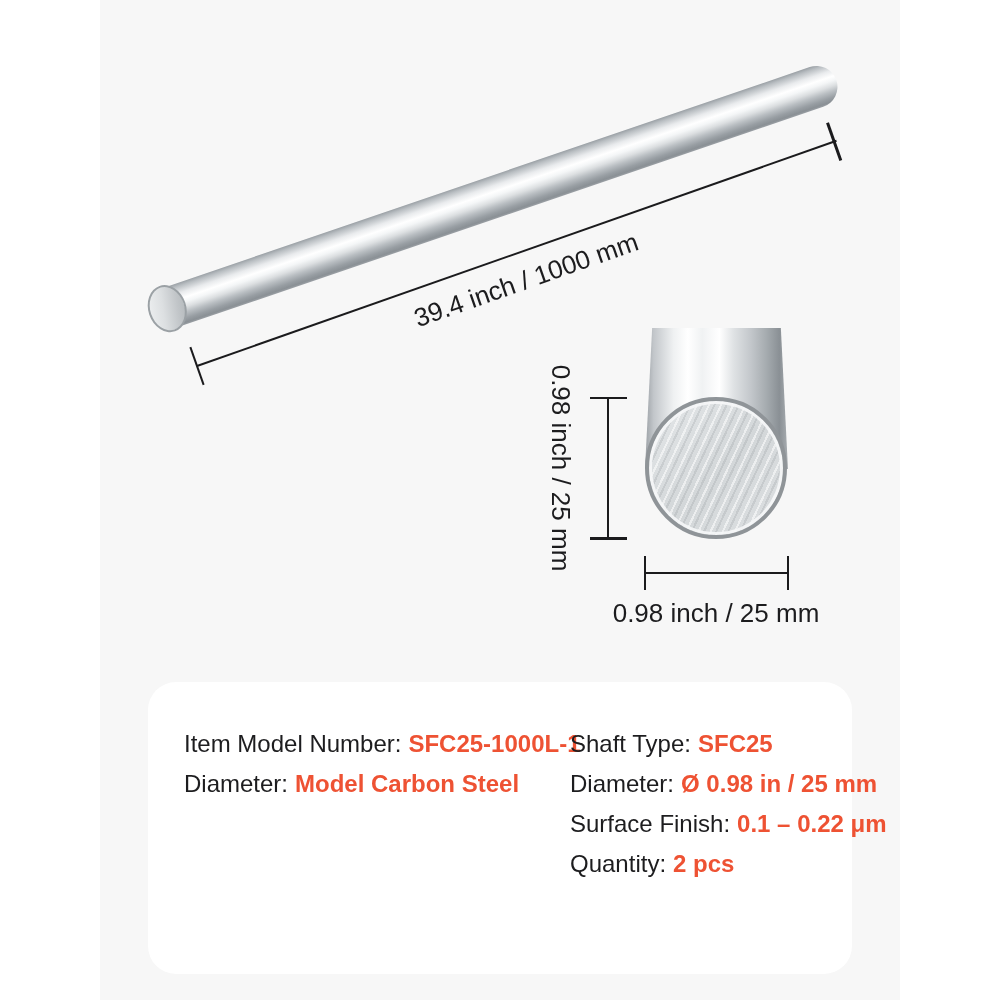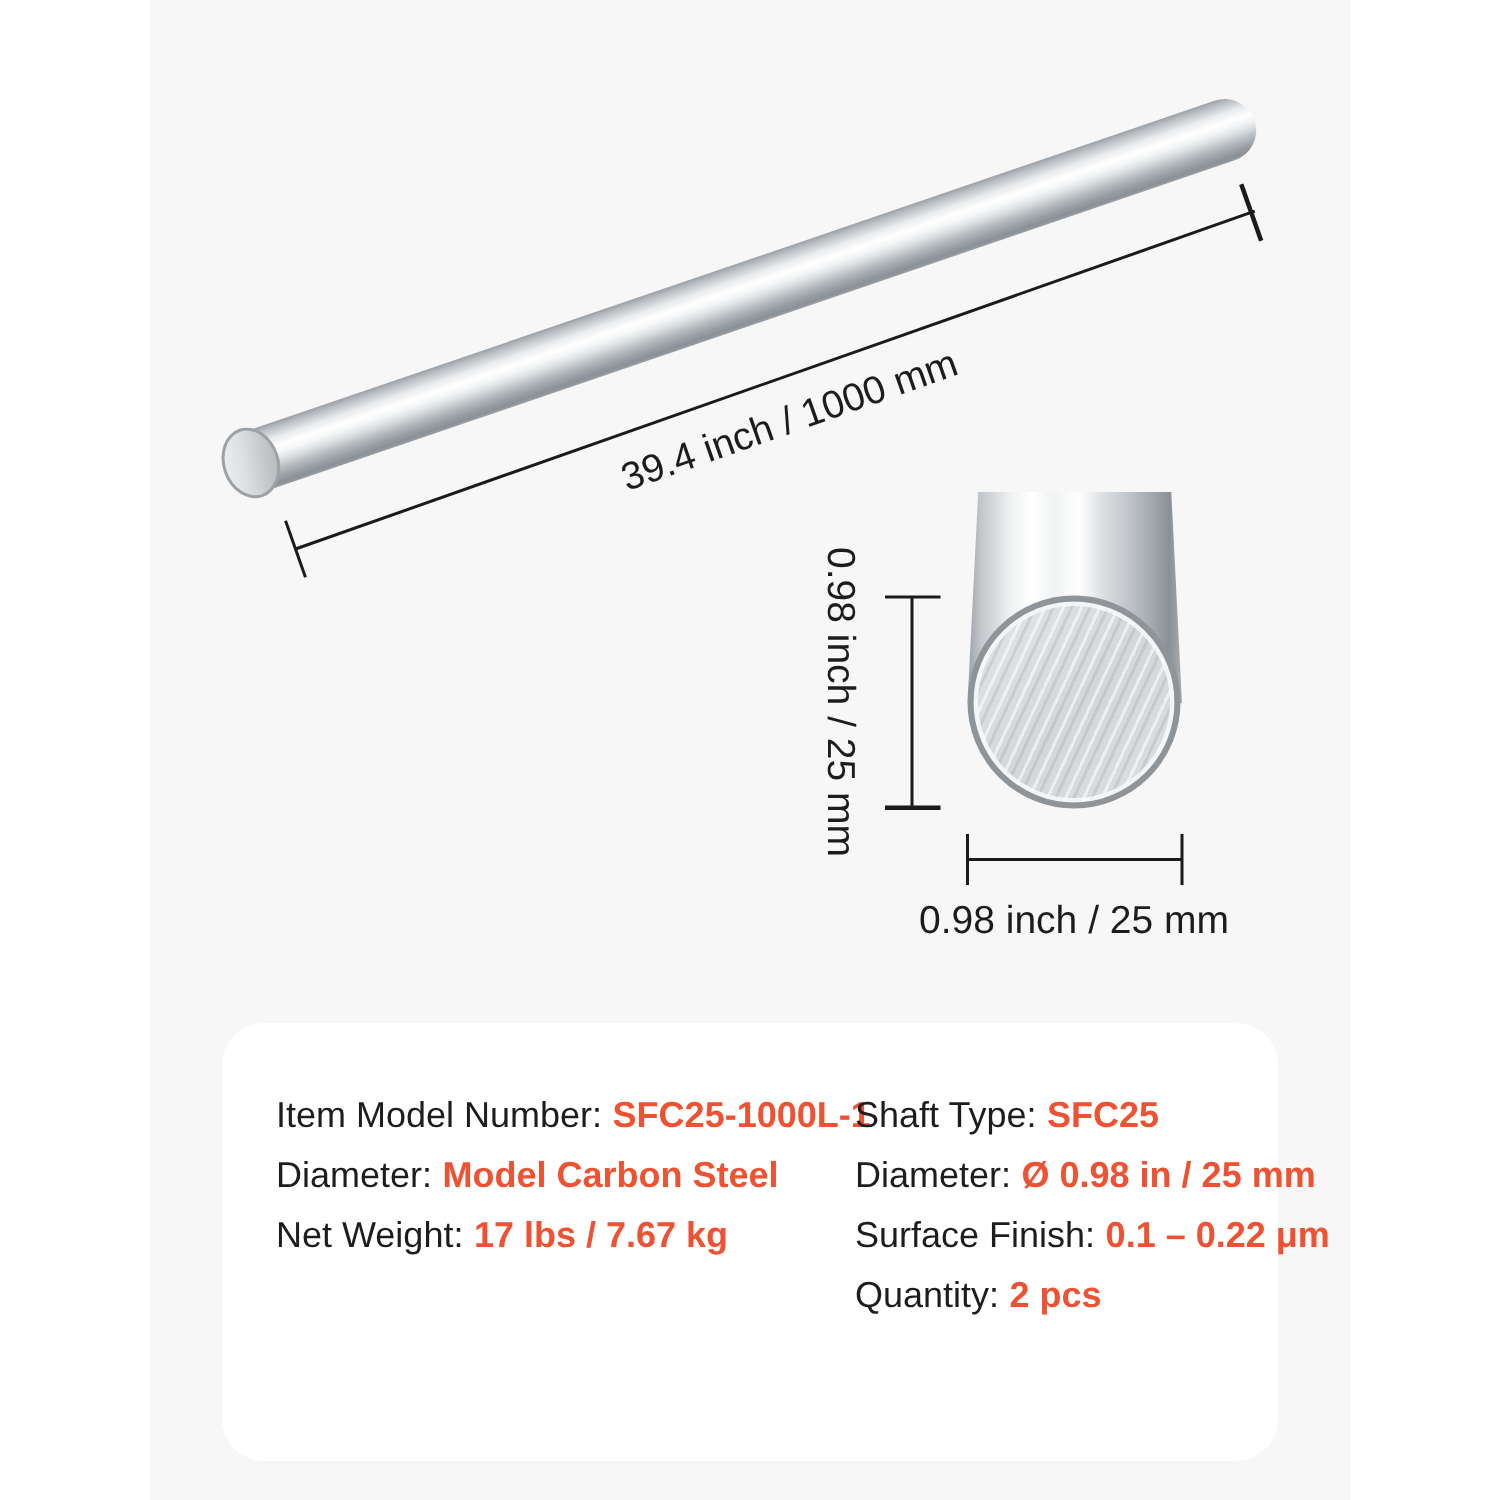--- a/index.html
+++ b/index.html
@@ -124,23 +124,20 @@
 
   <div class="panel">
 
     <div class="col col-left">
       <div class="spec-row">
         <span class="spec-label">Item Model Number:</span><span class="spec-value">SFC25-1000L-1</span>
       </div>
       <div class="spec-row">
         <span class="spec-label">Diameter:</span><span class="spec-value">Model Carbon Steel</span>
       </div>
-      <div class="spec-row">
-        <span class="spec-label">Net Weight:</span><span class="spec-value">17 lbs / 7.67 kg</span>
-      </div>
     </div>
 
     <div class="col col-right">
       <div class="spec-row">
         <span class="spec-label">Shaft Type:</span><span class="spec-value">SFC25</span>
       </div>
       <div class="spec-row">
         <span class="spec-label">Diameter:</span><span class="spec-value">Ø 0.98 in / 25 mm</span>
       </div>
       <div class="spec-row">

